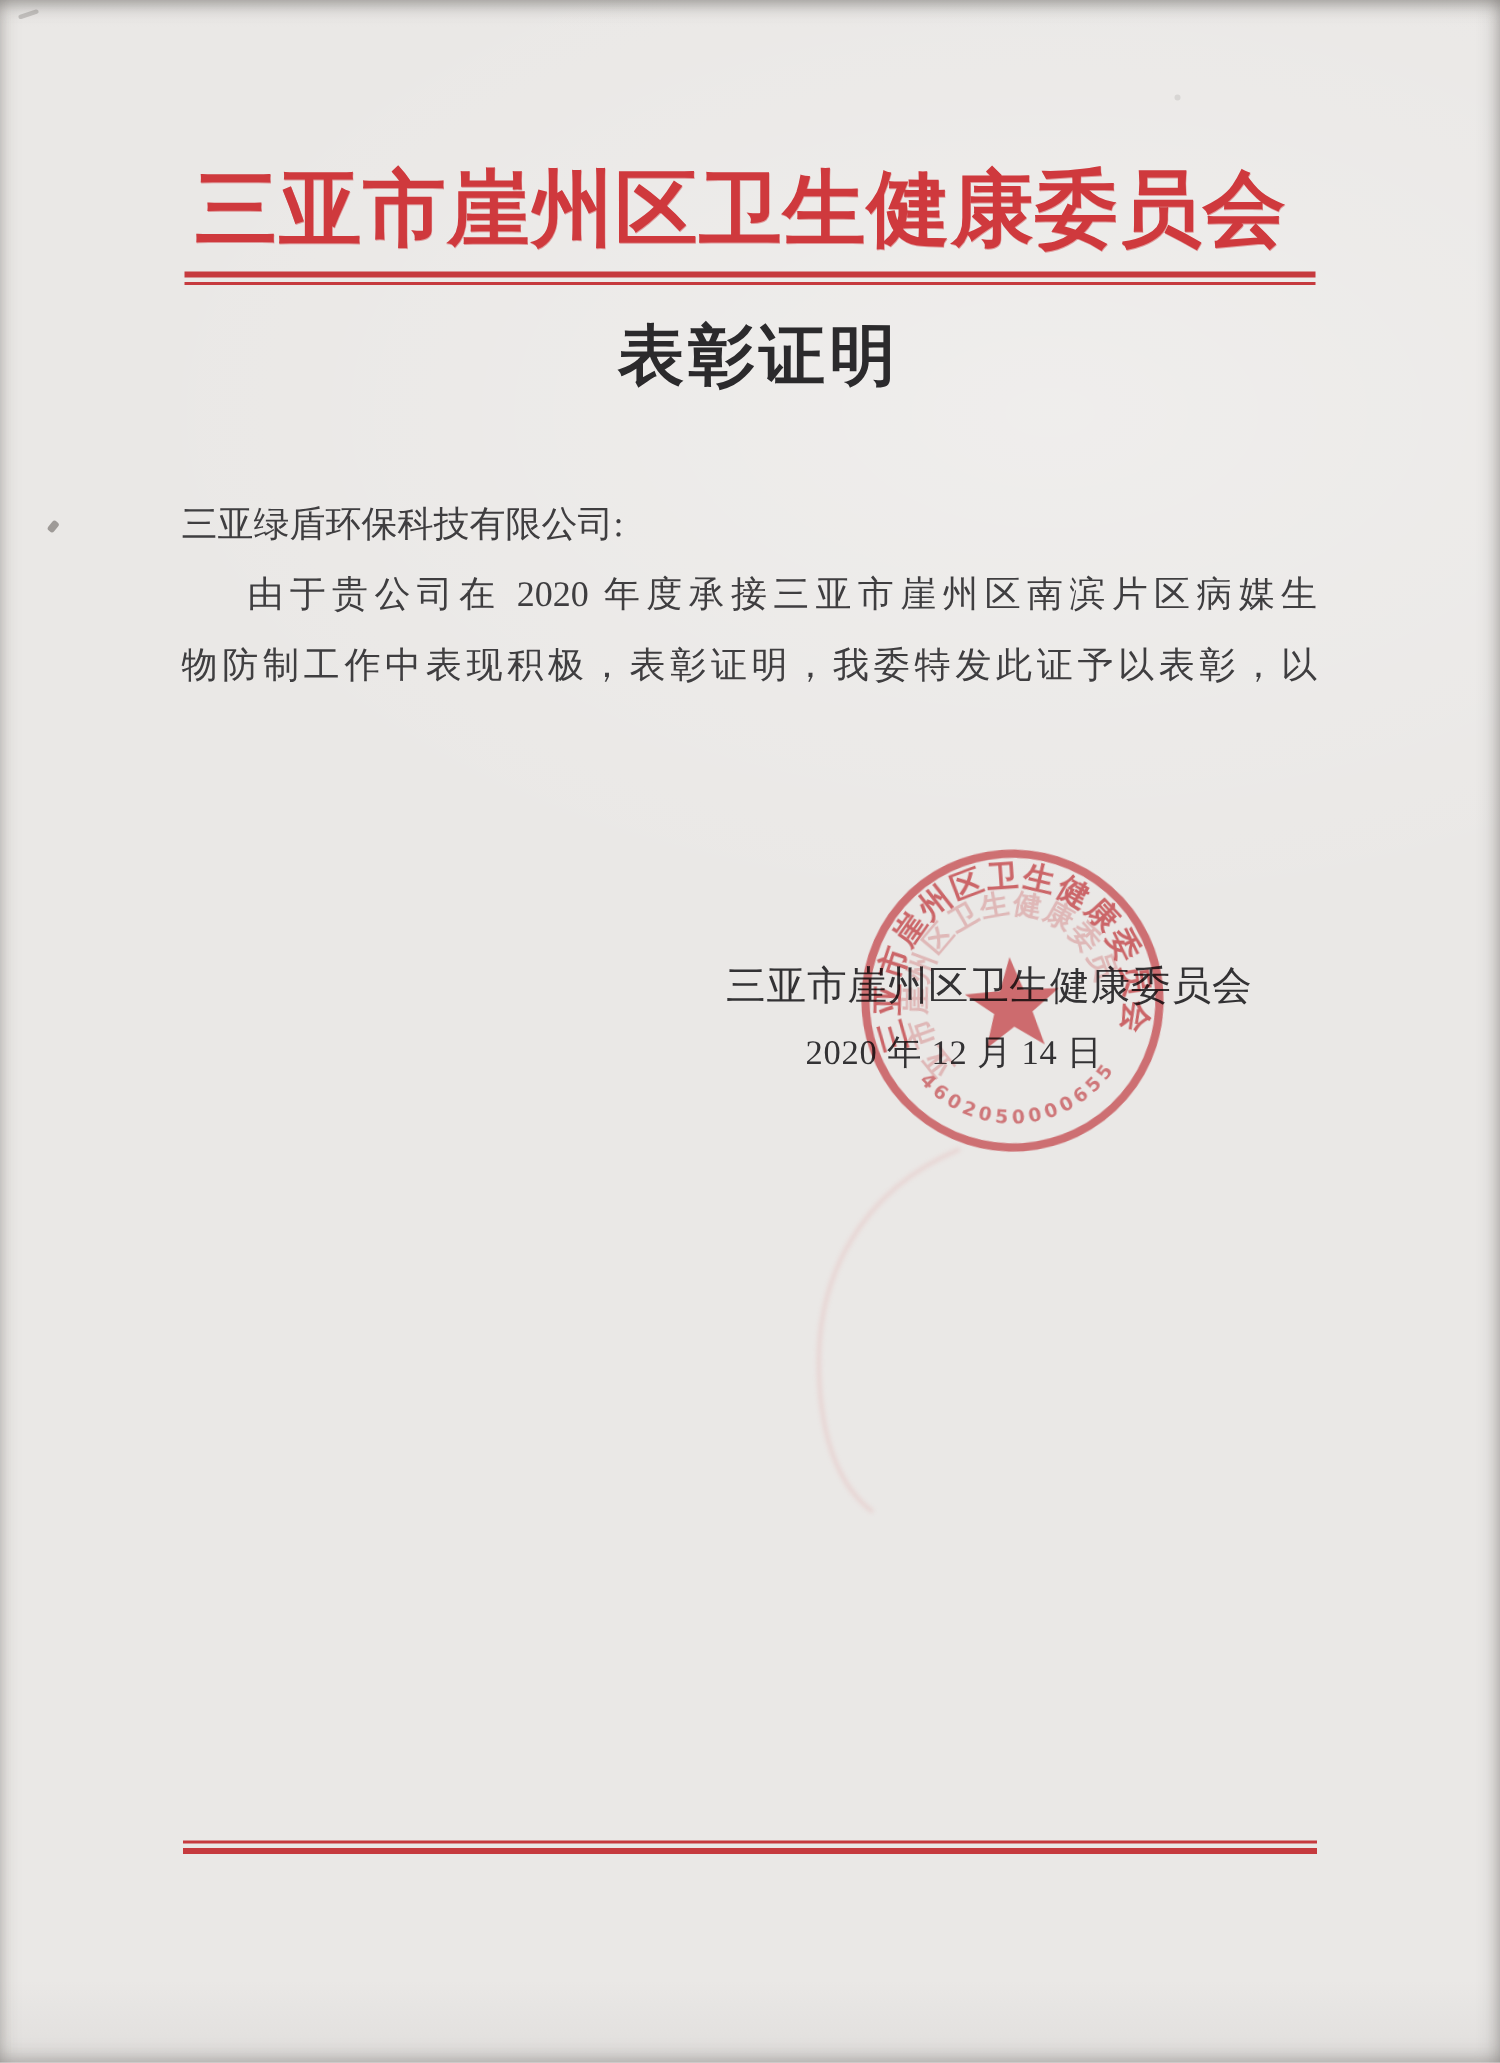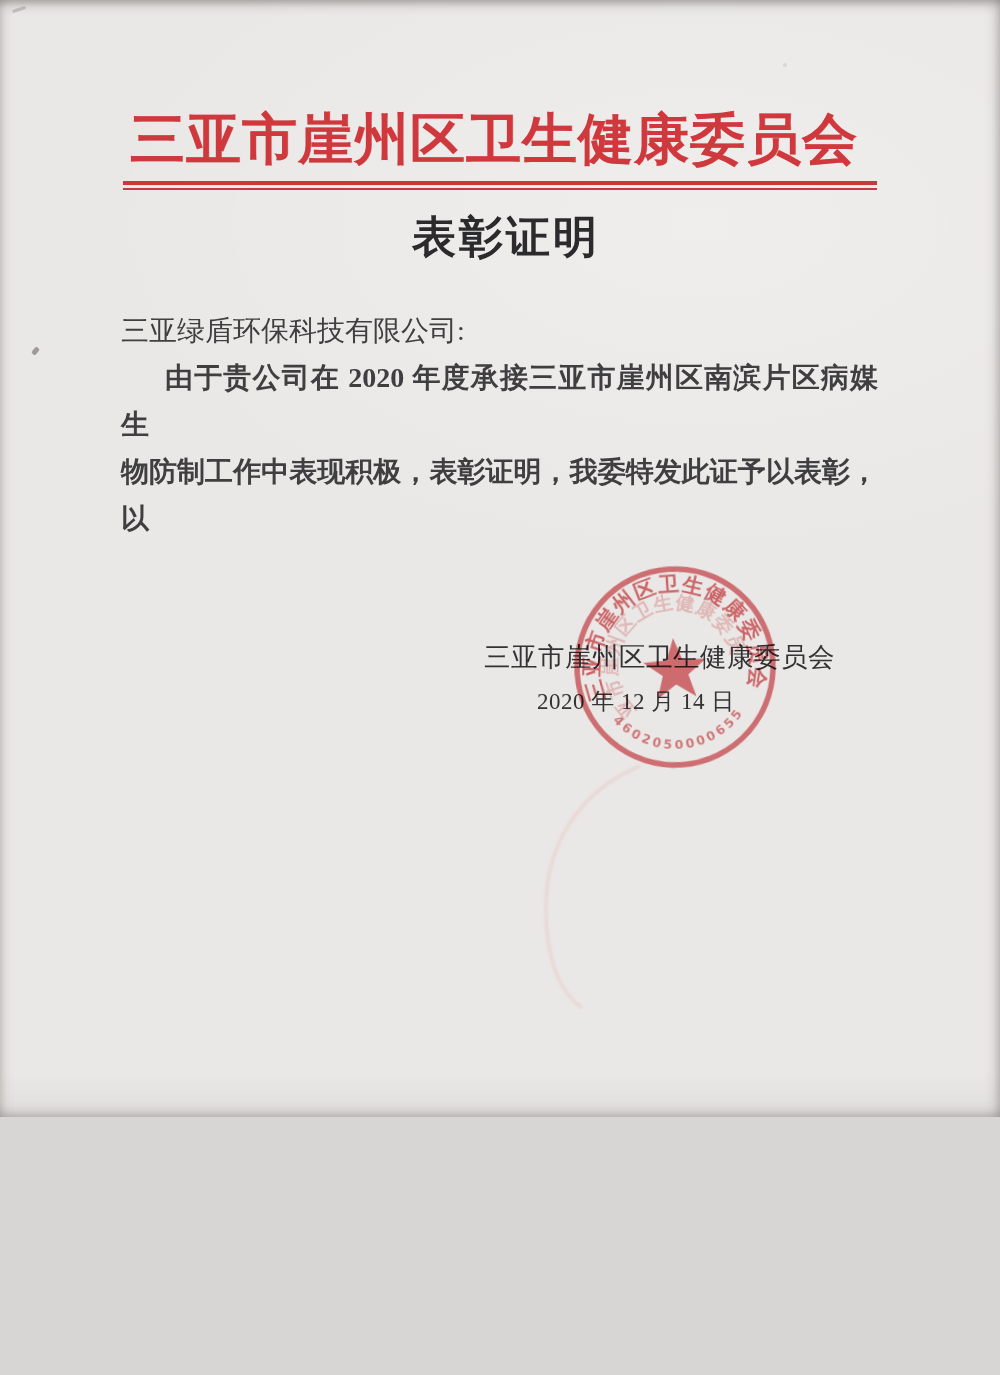--- a/index.html
+++ b/index.html
@@ -2,21 +2,21 @@
 <html style="--header_red: #cf393d; --rule_red: #c63a3e; --ink: #3f3e40; --title_ink: #2b2a2c; --seal_red: #d8555a; --paper: #eae8e6;"><head>
 <meta charset="utf-8">
 <style>
   :root {
     --header_red:#cf393d; --rule_red:#c63a3e; --ink:#3f3e40;
     --title_ink:#2b2a2c; --seal_red:#d8555a; --paper:#eae8e6;
   }
   * { margin:0; padding:0; box-sizing:border-box; }
   html,body { width:1000px; height:1375px; background:#d8d6d4; }
   .page {
-    position:relative; width:1000px; height:1117px; overflow:hidden;
+    position:relative; width:1000px; height:1375px; overflow:hidden;
     background:
       radial-gradient(ellipse 900px 500px at 70% 20%, rgba(255,255,255,0.25), rgba(255,255,255,0) 70%),
       linear-gradient(180deg, #e3e1df 0px, var(--paper) 18px, var(--paper) 96%, #e0dedc 100%),
       var(--paper);
     box-shadow:
       inset 0 8px 10px -5px rgba(110,106,102,.55),
       inset -10px 0 12px -7px rgba(110,106,102,.38),
       inset 0 -10px 12px -7px rgba(110,106,102,.40),
       inset 10px 0 12px -8px rgba(110,106,102,.28);
     font-family:"Liberation Serif","DejaVu Serif",serif;
@@ -31,25 +31,25 @@
   .rule-top-thick  { top:181px; height:3.5px; }
   .rule-top-thin   { top:188px; height:2px; }
   .rule-bot-thin   { top:1227px; height:2px; left:122px; width:756px; }
   .rule-bot-thick  { top:1232px; height:3.5px; left:122px; width:756px; }
   .doc-title {
     position:absolute; top:212px; left:0; width:1000px; text-align:center;
     font-size:44px; line-height:52px; font-weight:700; color:var(--title_ink);
     letter-spacing:3px; transform:translateX(6px);
   }
   .body-block {
-    position:absolute; top:307px; left:121px; width:757px;
-    font-size:28px; line-height:47px; color:var(--ink);
+    position:absolute; top:327px; left:121px; width:757px;
+    font-size:24px; line-height:47px; color:var(--ink);
   }
   .bline { width:100%; }
-  .bline.just { text-align:justify; text-align-last:justify;font-weight:bold; }
+  .bline.just { text-align:justify; text-align-last:justify; }
   .bline.indent { text-indent:44px; }
   .signature {
     position:absolute; top:641px; left:484px;
     font-size:26.5px; line-height:32px; color:#333234; letter-spacing:0.5px;
     white-space:nowrap; z-index:2;
   }
   .dateline {
     position:absolute; top:686px; left:537px;
     font-size:23px; line-height:32px; color:#333234; letter-spacing:0.5px;
     white-space:nowrap; z-index:2;

